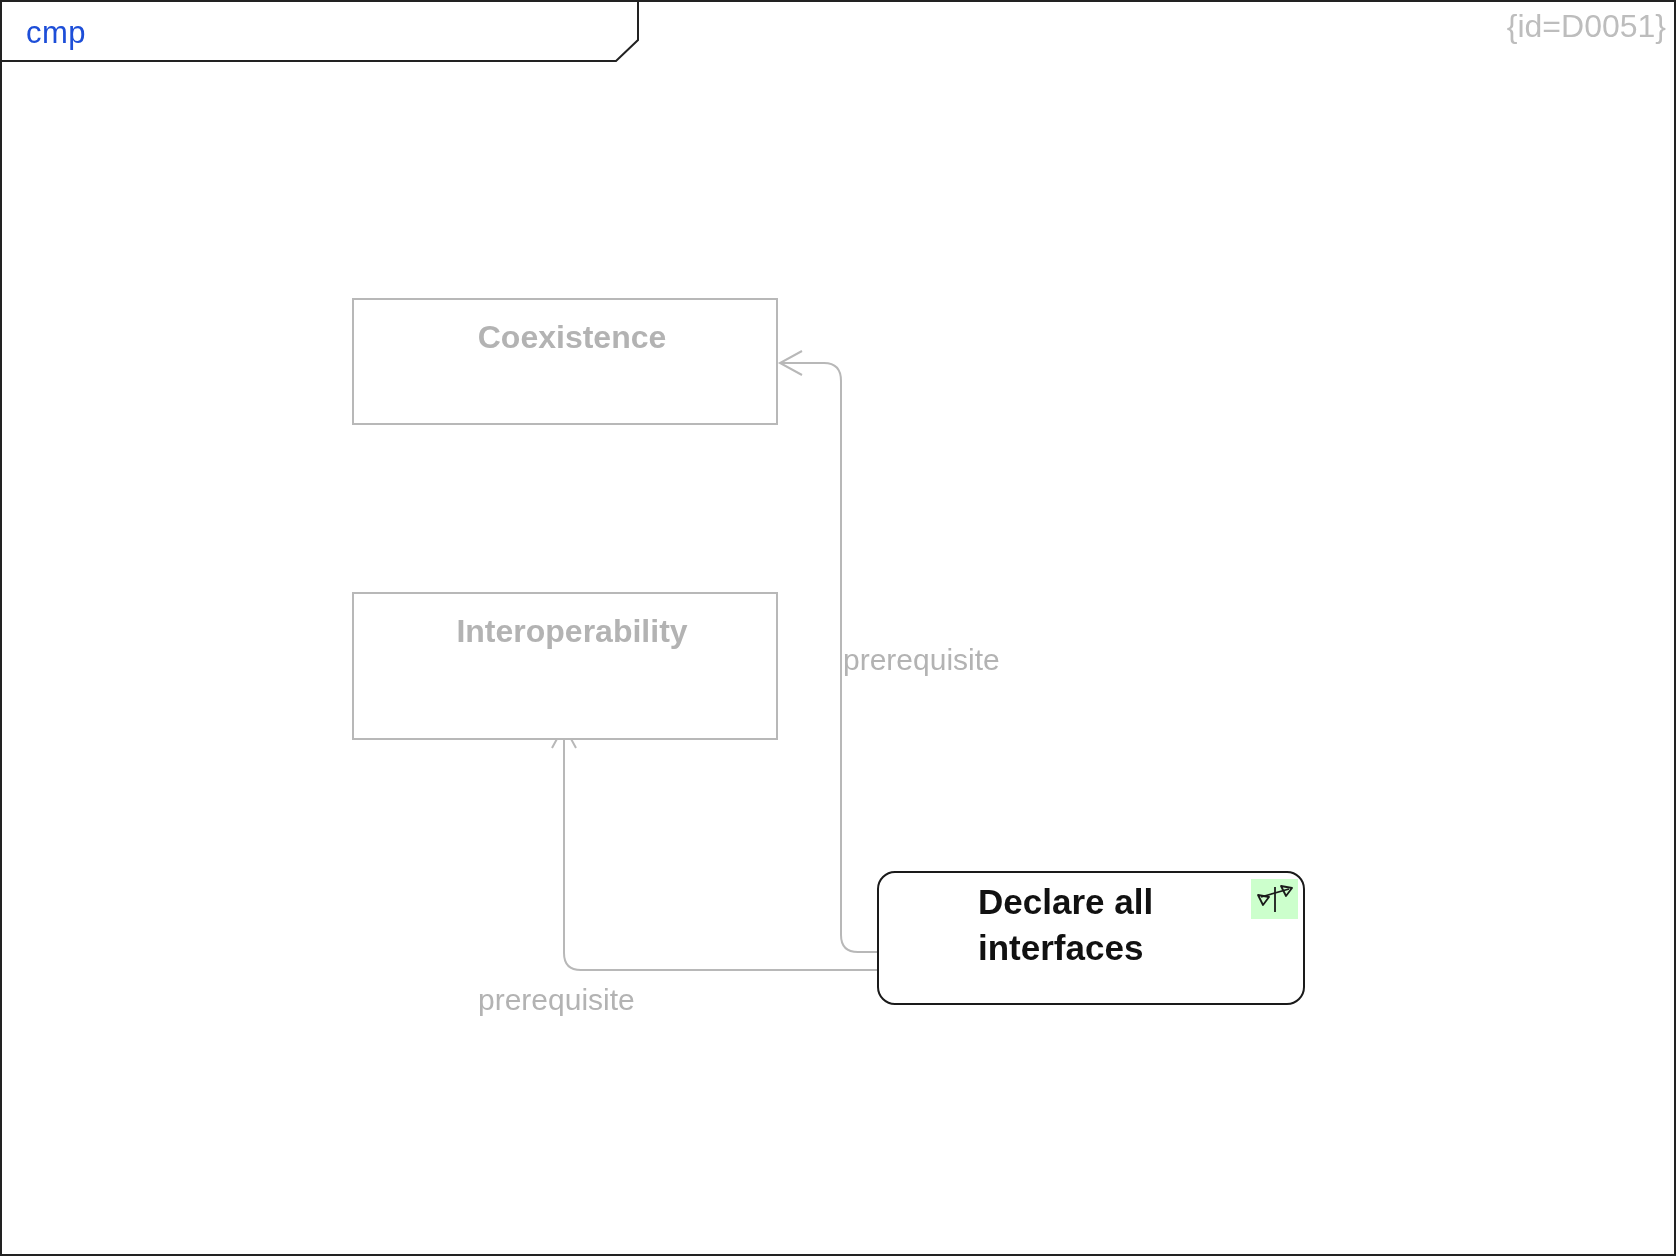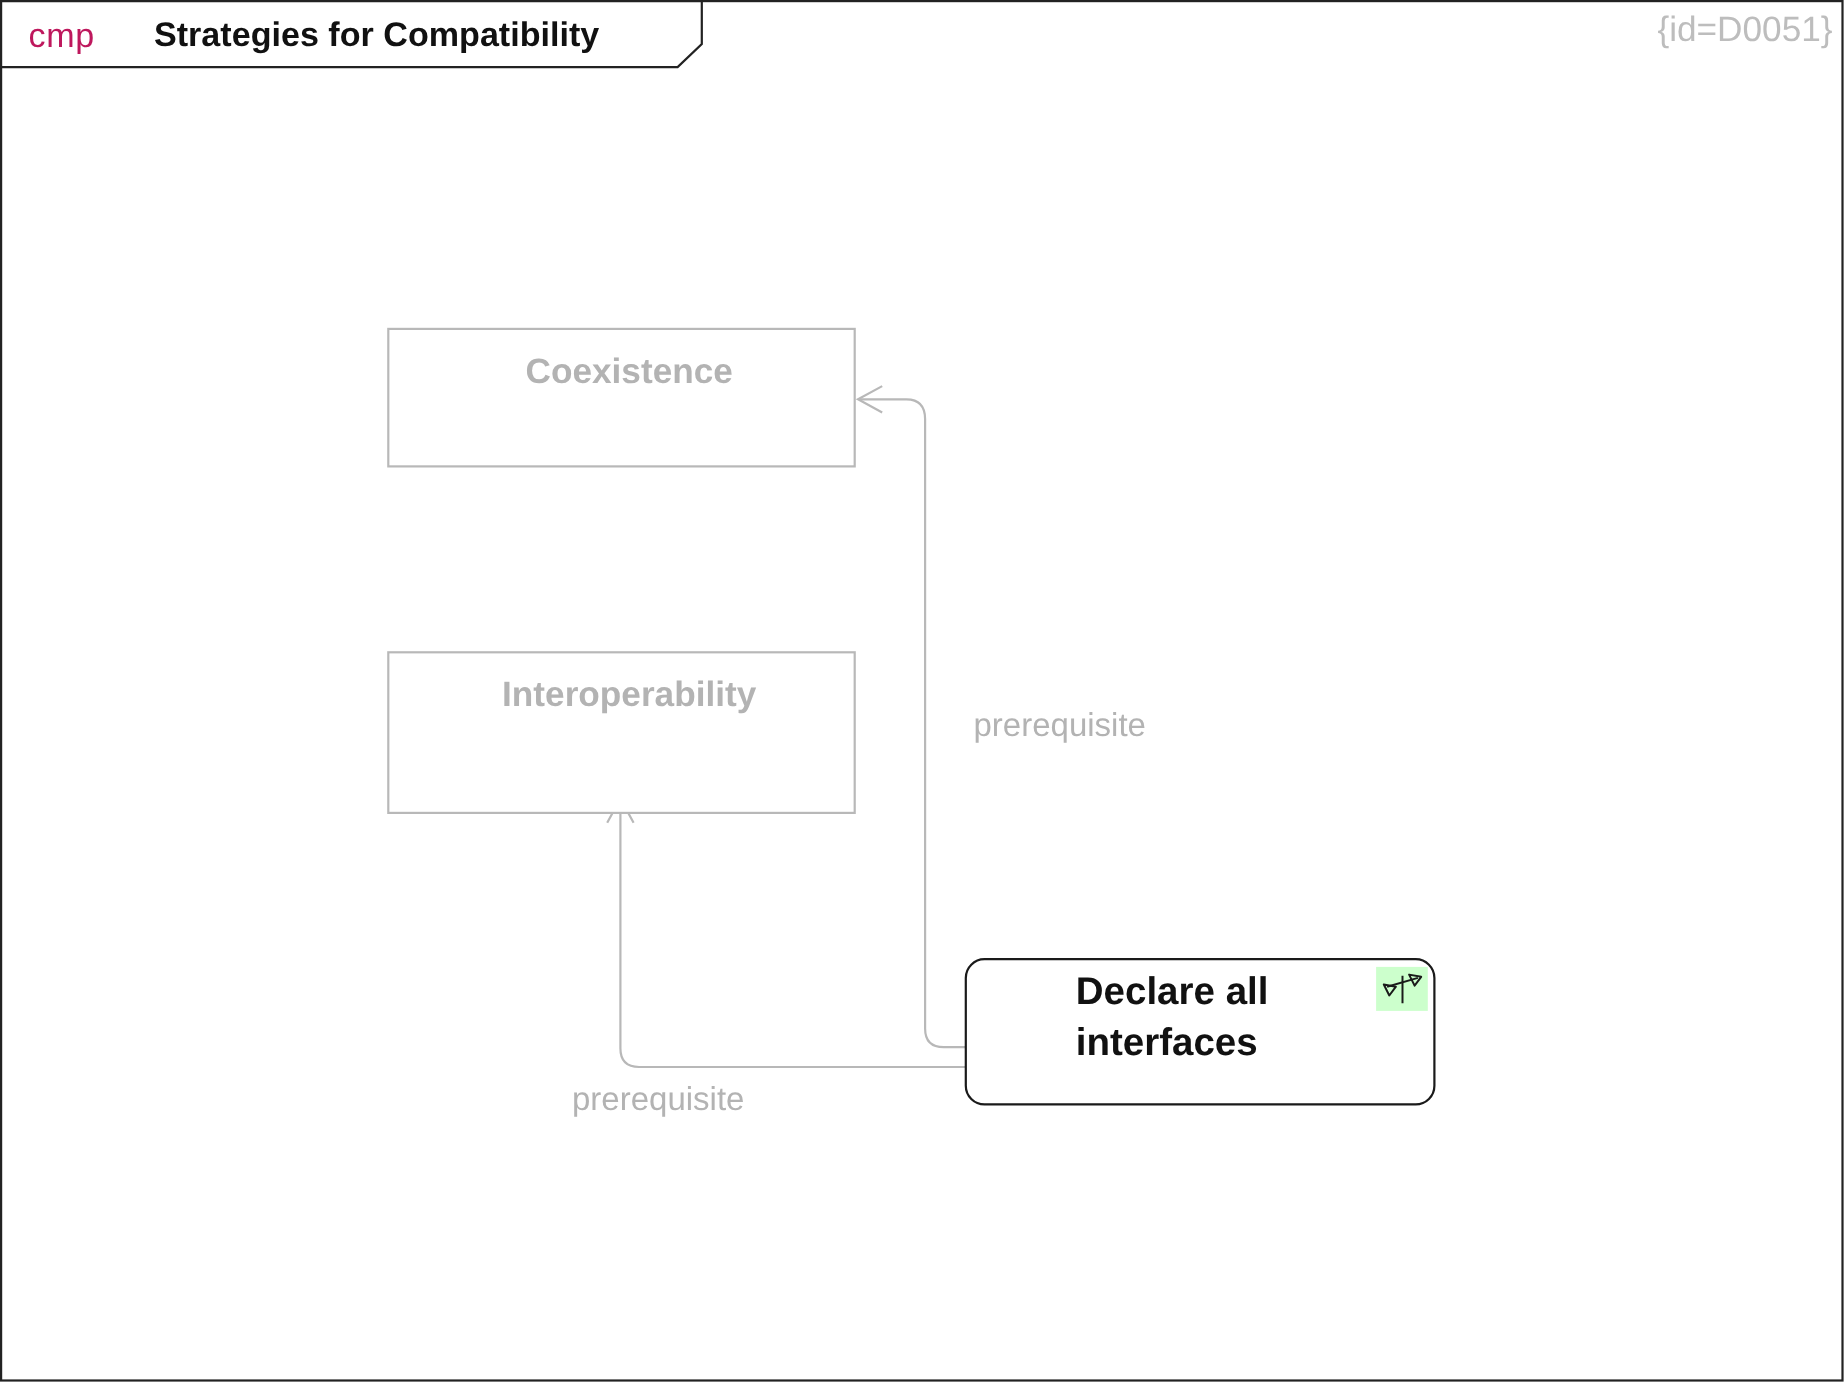--- a/index.html
+++ b/index.html
@@ -27,21 +27,21 @@
   svg.overlay {
     position: absolute;
     left: 0; top: 0;
     width: 1680px; height: 1260px;
   }
   
   .frame-type {
     position: absolute;
     left: 26px; top: 15px;
     font-size: 31px;
-    color: #be185d;
+    color: #1d4ed8;
     letter-spacing: 0.5px;
   }
   .frame-title {
     position: absolute;
     left: 140px; top: 14px;
     font-size: 31px;
     font-weight: bold;
     color: #111111;
   }
   .frame-id {
@@ -89,21 +89,20 @@
     display: flex;
     align-items: center;
     justify-content: center;
   }
   
   .edge-label {
     position: absolute;
     font-size: 30px;
     color: #b3b3b3;
     white-space: nowrap;
-    margin-left: 42px;
   }
   .edge-label-1 { left: 843px; top: 643px; }
   .edge-label-2 { left: 478px; top: 983px; }
 </style>
 </head>
 <body>
 
 <div class="stage">
 
   <div class="frame-border"></div>
@@ -113,21 +112,20 @@
     <path d="M1 1 H638 V40 L616 61 H1 Z" fill="#ffffff" stroke="#222222" stroke-width="2"></path>
 
     <path d="M903 952 H858 Q841 952 841 935 V381 Q841 363 824 363 H781" fill="none" stroke="#b8b8b8" stroke-width="2"></path>
     <path d="M802 351 L780 363 L802 375" fill="none" stroke="#b8b8b8" stroke-width="2"></path>
 
     <path d="M903 970 H581 Q564 970 564 953 V727" fill="none" stroke="#b8b8b8" stroke-width="2"></path>
     <path d="M552 748 L564 726 L576 748" fill="none" stroke="#b8b8b8" stroke-width="2"></path>
   </svg>
 
   <span class="frame-type">cmp</span>
-  <span class="frame-title">Strategies for Compatibility</span>
   <span class="frame-id">{id=D0051}</span>
 
   <div class="node node-dimmed" style="left:352px; top:298px; width:426px; height:127px;">
     <span class="node-label">Coexistence</span>
   </div>
 
   <div class="node node-dimmed" style="left:352px; top:592px; width:426px; height:148px;">
     <span class="node-label">Interoperability</span>
   </div>
 

